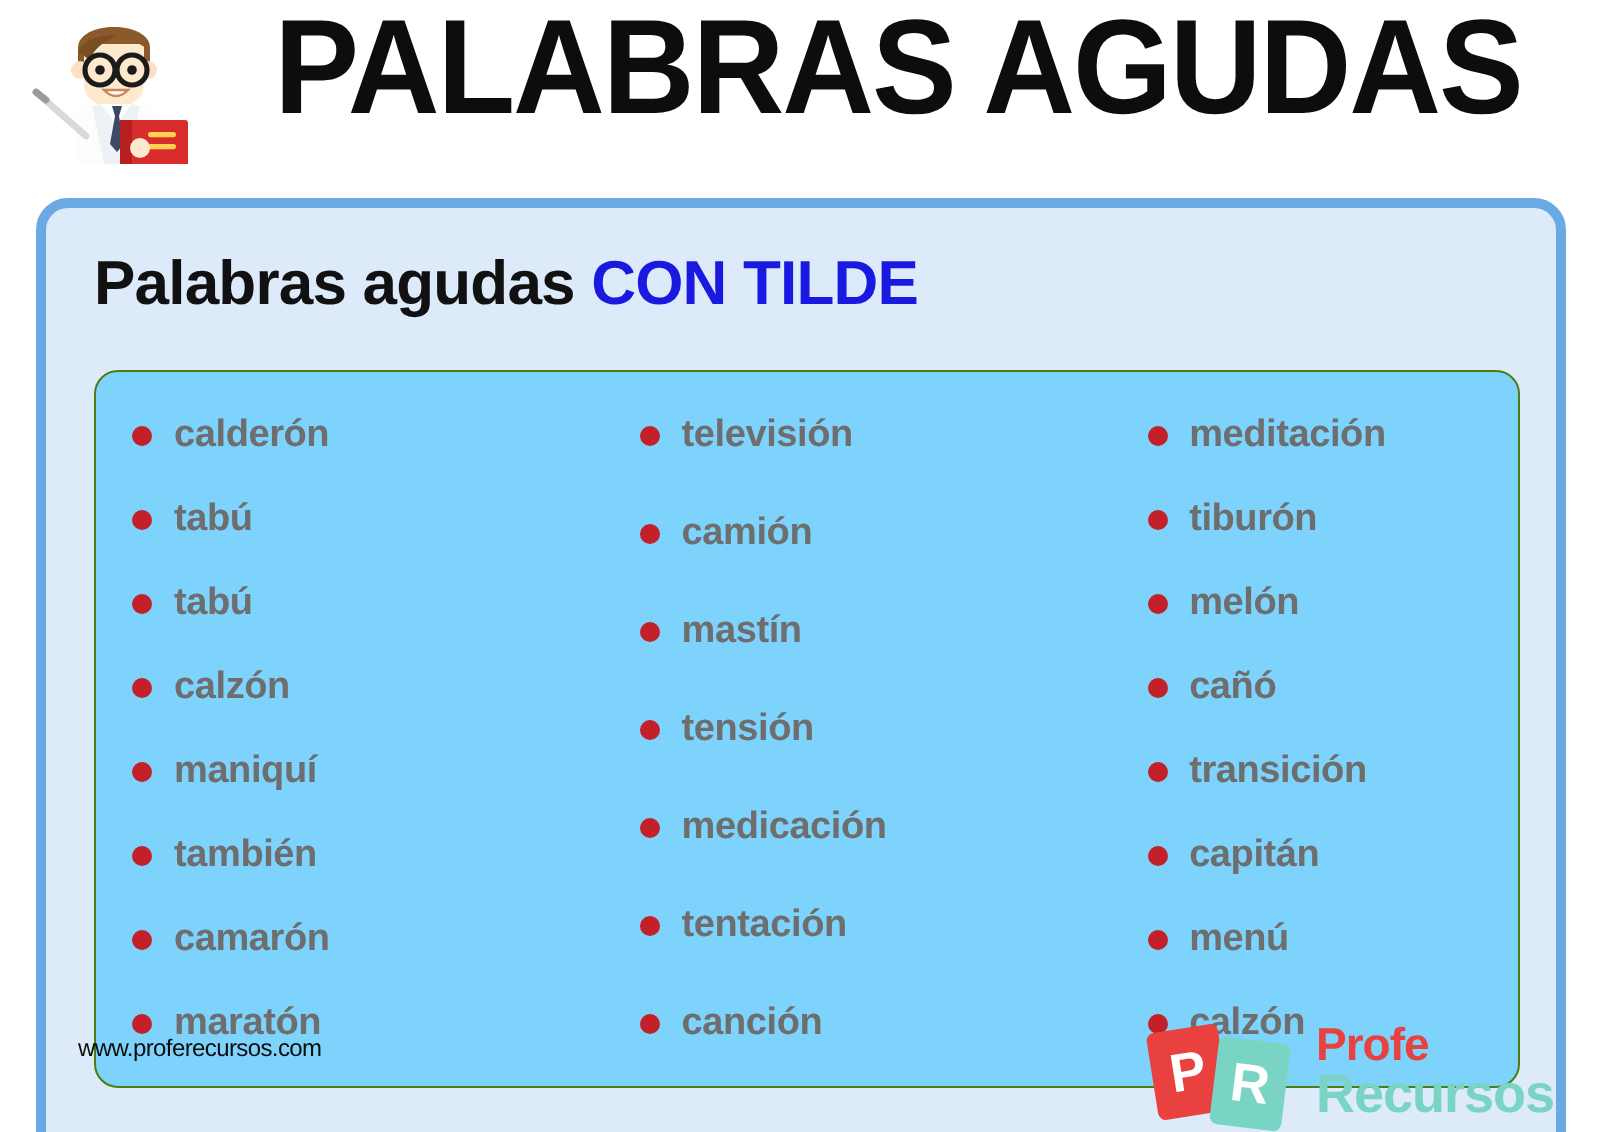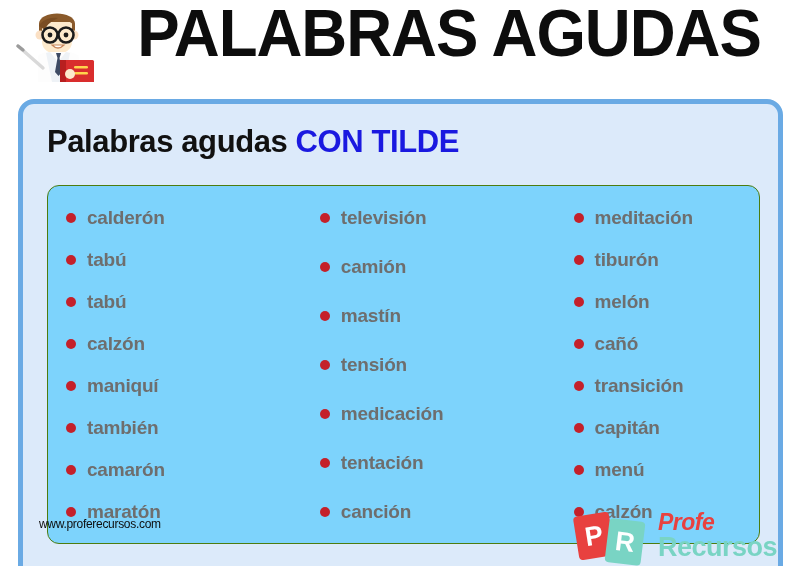--- a/index.html
+++ b/index.html
@@ -176,21 +176,20 @@
   .logo-text {
     position: absolute;
     left: 84px; top: 2px;
     line-height: 25px;
   }
   .logo-line1 {
     font-size: 23px;
     font-weight: bold;
     color: #e8413f;
     letter-spacing: -0.5px;
-    font-style: italic;
   }
   .logo-line2 {
     font-size: 27px;
     font-weight: bold;
     color: #79d4c4;
     letter-spacing: -0.5px;
   }
 </style>
 </head>
 <body>

